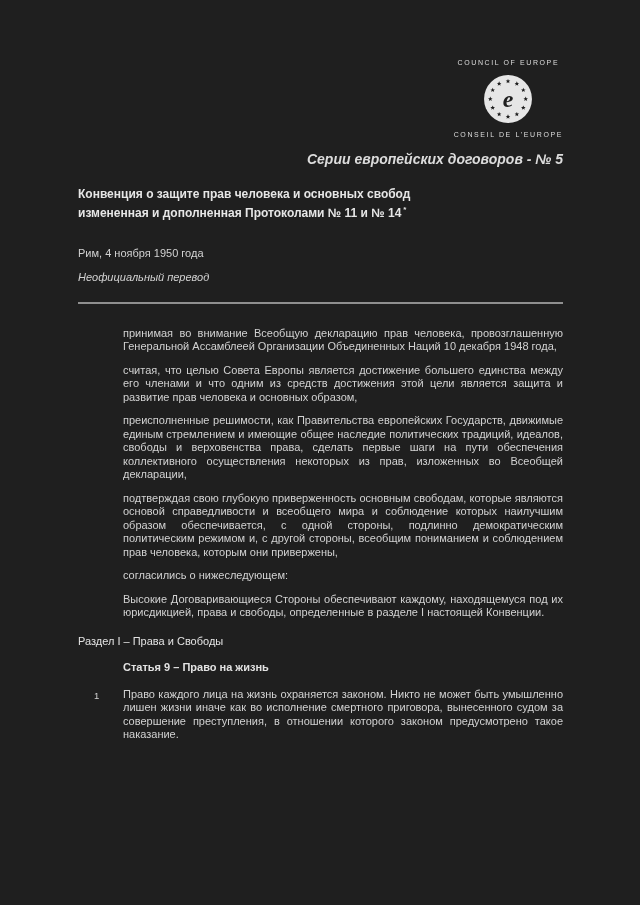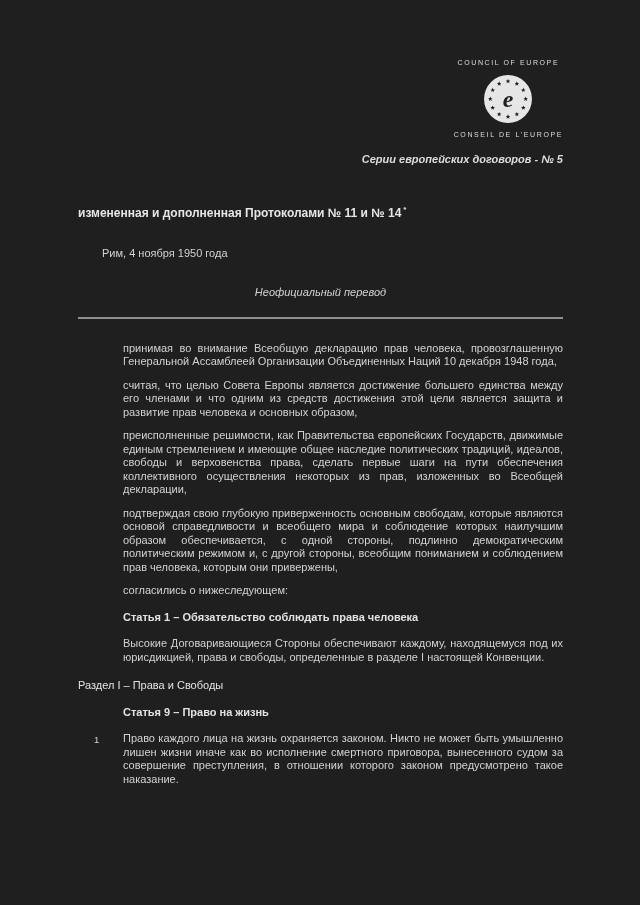--- a/index.html
+++ b/index.html
@@ -32,33 +32,33 @@
     letter-spacing: 1.6px;
     color: #dedede;
     white-space: nowrap;
   }
   .emblem { width: 50px; height: 50px; display: block; }
   .series {
     margin-top: 12px;
     text-align: right;
     font-weight: bold;
     font-style: italic;
-    font-size: 11px;
+    font-size: 14px;
     color: #dcdcdc;
   }
   .title {
     margin-top: 20px;
     font-weight: bold;
     font-size: 12px;
     line-height: 15px;
     color: #e6e6e6;
   }
   .title sup { font-size: 8px; margin-left: 2px; }
-  .place-date { margin-top: 26px; margin-left: 24px; }
-  .translation { margin-top: 26px; font-style: italic; text-align: center; }
+  .place-date { margin-top: 26px; }
+  .translation { margin-top: 11px; font-style: italic; }
   .rule { margin-top: 17px; border-top: 2px solid #8f8f8f; }
   .preamble { margin-top: 23px; }
   .para {
     margin-left: 45px;
     margin-bottom: 10px;
     text-align: justify;
   }
   .article-heading {
     margin: 13px 0 13px 45px;
     font-weight: bold;
@@ -107,37 +107,36 @@
           <use href="#star" x="9.3" y="15.5"></use>
           <use href="#star" x="15.5" y="9.3"></use>
         </g>
       </svg>
       <div class="logo-text">CONSEIL DE L'EUROPE</div>
     </div>
   </div>
 
   <div class="series">Серии европейских договоров - № 5</div>
 
-  <h1 class="title"><br><span>измененная и дополненная Протоколами № 11 и № 14</span><sup>*</sup></h1>
+  <h1 class="title"><span>Конвенция о защите прав человека и основных свобод</span><br><span>измененная и дополненная Протоколами № 11 и № 14</span><sup>*</sup></h1>
 
   <div class="place-date">Рим, 4 ноября 1950 года</div>
 
   <div class="translation">Неофициальный перевод</div>
 
   <div class="rule"></div>
 
   <div class="preamble">
     <p class="para">принимая во внимание Всеобщую декларацию прав человека, провозглашенную Генеральной Ассамблеей Организации Объединенных Наций 10 декабря 1948 года,</p>
     <p class="para">считая, что целью Совета Европы является достижение большего единства между его членами и что одним из средств достижения этой цели является защита и развитие прав человека и основных образом,</p>
     <p class="para">преисполненные решимости, как Правительства европейских Государств, движимые единым стремлением и имеющие общее наследие политических традиций, идеалов, свободы и верховенства права, сделать первые шаги на пути обеспечения коллективного осуществления некоторых из прав, изложенных во Всеобщей декларации,</p>
     <p class="para">подтверждая свою глубокую приверженность основным свободам, которые являются основой справедливости и всеобщего мира и соблюдение которых наилучшим образом обеспечивается, с одной стороны, подлинно демократическим политическим режимом и, с другой стороны, всеобщим пониманием и соблюдением прав человека, которым они привержены,</p>
     <p class="para">согласились о нижеследующем:</p>
   </div>
 
-  <div class="article-heading">Статья 1 – Обязательство соблюдать права человека</div>
 
   <p class="para">Высокие Договаривающиеся Стороны обеспечивают каждому, находящемуся под их юрисдикцией, права и свободы, определенные в разделе I настоящей Конвенции.</p>
 
   <div class="section-heading">Раздел I – Права и Свободы</div>
 
   <div class="article-heading">Статья 9 – Право на жизнь</div>
 
   <div class="numbered">
     <div class="num">1</div>
     <p class="num-text">Право каждого лица на жизнь охраняется законом. Никто не может быть умышленно лишен жизни иначе как во исполнение смертного приговора, вынесенного судом за совершение преступления, в отношении которого законом предусмотрено такое наказание.</p>

